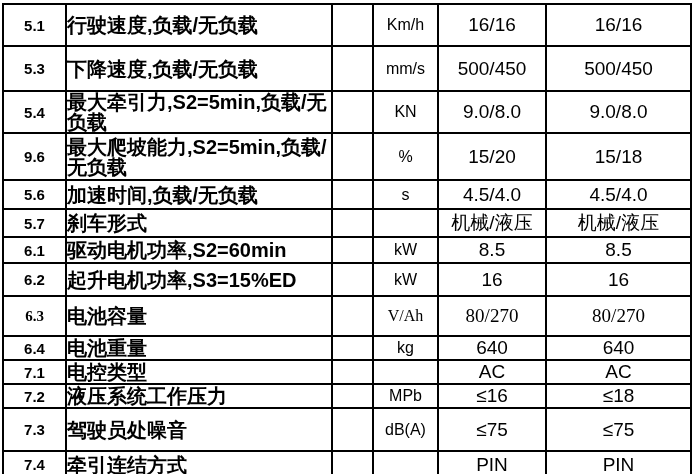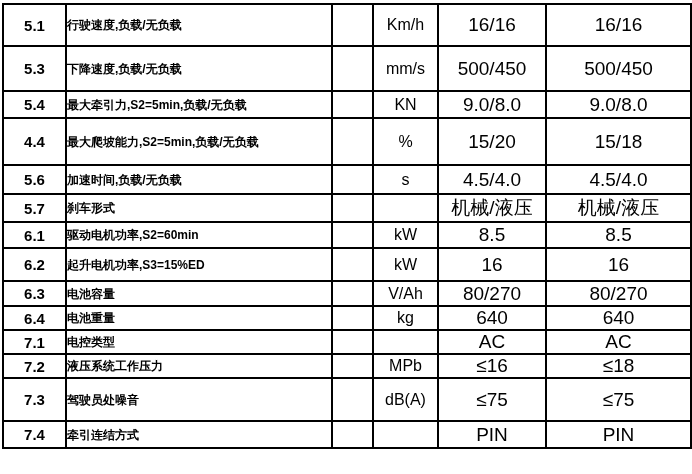--- a/index.html
+++ b/index.html
@@ -26,21 +26,21 @@
     color: #000000;
   }
   td.cell-no {
     text-align: center;
     font-weight: bold;
     font-size: 15px;
   }
   td.cell-desc {
     text-align: left;
     font-weight: bold;
-    font-size: 12px;
+    font-size: 20px;
     line-height: 20px;
     padding-left: 5px;
     padding-right: 2px;
     word-break: break-all;
   }
   td.cell-blank {
     background: #ffffff;
   }
   td.cell-unit {
     text-align: center;
@@ -85,21 +85,21 @@
       </tr>
       <tr style="height: 27px;">
         <td class="cell-no">5.4</td>
         <td class="cell-desc">最大牵引力,S2=5min,负载/无负载</td>
         <td class="cell-blank"></td>
         <td class="cell-unit">KN</td>
         <td class="cell-val">9.0/8.0</td>
         <td class="cell-val">9.0/8.0</td>
       </tr>
       <tr style="height: 47px;">
-        <td class="cell-no">4.4</td>
+        <td class="cell-no">9.6</td>
         <td class="cell-desc">最大爬坡能力,S2=5min,负载/无负载</td>
         <td class="cell-blank"></td>
         <td class="cell-unit">%</td>
         <td class="cell-val">15/20</td>
         <td class="cell-val">15/18</td>
       </tr>
       <tr style="height: 29px;">
         <td class="cell-no">5.6</td>
         <td class="cell-desc">加速时间,负载/无负载</td>
         <td class="cell-blank"></td>
@@ -124,21 +124,21 @@
         <td class="cell-val">8.5</td>
       </tr>
       <tr style="height: 33px;">
         <td class="cell-no">6.2</td>
         <td class="cell-desc">起升电机功率,S3=15%ED</td>
         <td class="cell-blank"></td>
         <td class="cell-unit">kW</td>
         <td class="cell-val">16</td>
         <td class="cell-val">16</td>
       </tr>
-      <tr style="height: 25px;">
+      <tr style="height: 40px; font-family: Liberation Serif, serif;">
         <td class="cell-no">6.3</td>
         <td class="cell-desc">电池容量</td>
         <td class="cell-blank"></td>
         <td class="cell-unit">V/Ah</td>
         <td class="cell-val">80/270</td>
         <td class="cell-val">80/270</td>
       </tr>
       <tr style="height: 19px;">
         <td class="cell-no">6.4</td>
         <td class="cell-desc">电池重量</td>

